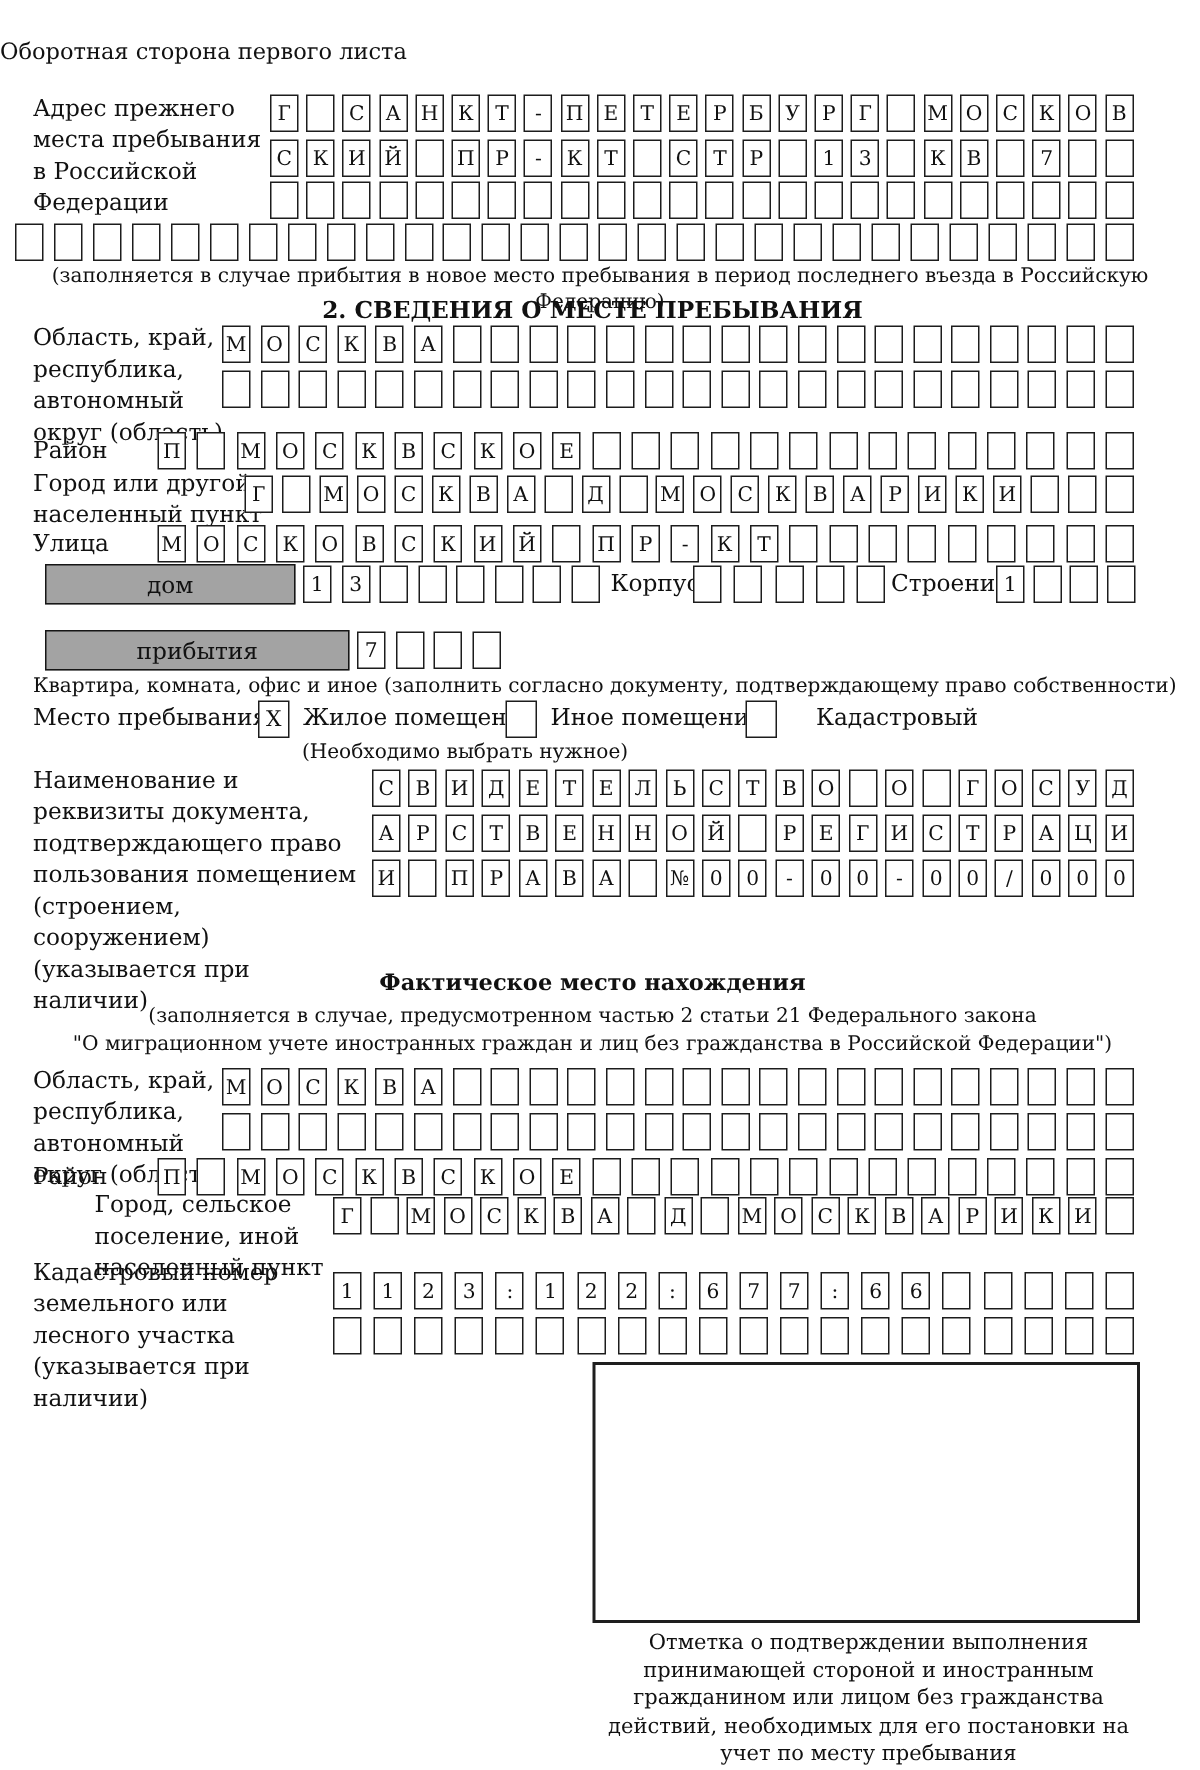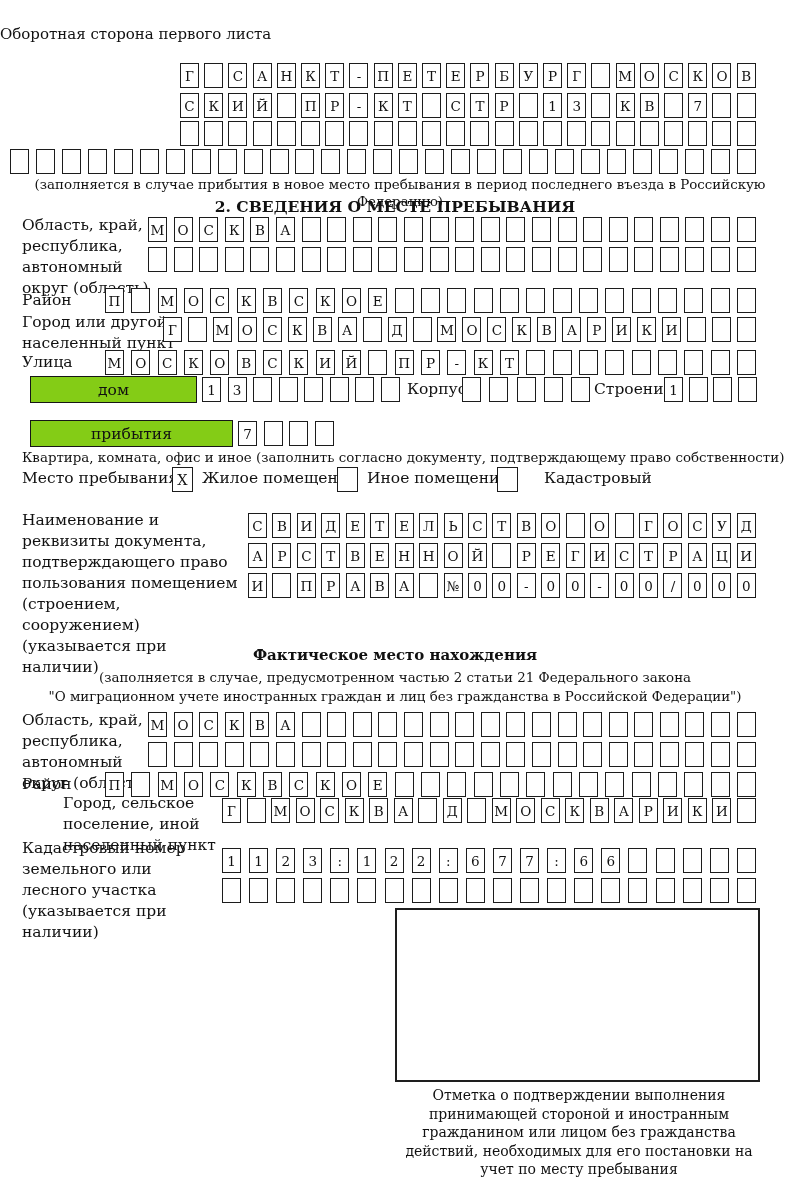--- a/index.html
+++ b/index.html
@@ -6,33 +6,34 @@
   .page{position:relative;width:800px;height:1180px;background:#ffffff;
         font-family:"DejaVu Serif","Liberation Serif",serif;color:#111;overflow:hidden;}
   .lab{position:absolute;font-size:15.5px;line-height:21px;}
   .small{font-size:13.4px;line-height:17px;}
   .ctr{text-align:center;}
   .bold{font-weight:bold;}
   .cells{position:absolute;display:flex;justify-content:space-between;height:25px;}
   .cell{flex:0 0 auto;width:19px;height:25px;border:1.6px solid #1c1c1c;box-sizing:border-box;
         display:flex;align-items:center;justify-content:center;font-size:13.5px;background:#fff;}
   .wide-box{position:absolute;height:27px;border:1.8px solid #161616;box-sizing:border-box;
-        display:flex;align-items:center;justify-content:center;font-size:15.5px;background:#84cc16;}
+        display:flex;align-items:center;justify-content:center;font-size:15.5px;background:#a3a3a3;}
   .chk{position:absolute;width:21px;height:25px;border:1.6px solid #1c1c1c;box-sizing:border-box;
         display:flex;align-items:center;justify-content:center;font-size:14.5px;background:#fff;}
   .stamp-box{position:absolute;left:395px;top:908px;width:365px;height:174px;
         border:2px solid #1e1e1e;box-sizing:border-box;background:#fff;}
 </style>
 </head>
 <body>
 
 <div class="page">
 
   <div class="lab" style="left:0;top:24px;width:758px;text-align:left;font-size:15px;">Оборотная сторона первого листа</div>
 
+  <div class="lab" style="left:22px;top:62px;width:162px;">Адрес прежнего места пребывания в Российской Федерации</div>
   <div class="cells" style="left:180px;top:63px;width:576px;">
       <span class="cell">Г</span>
       <span class="cell"></span>
       <span class="cell">С</span>
       <span class="cell">А</span>
       <span class="cell">Н</span>
       <span class="cell">К</span>
       <span class="cell">Т</span>
       <span class="cell">-</span>
       <span class="cell">П</span>
@@ -315,20 +316,21 @@
     </div>
   <div class="lab small" style="left:22px;top:449px;">Квартира, комната, офис и иное (заполнить согласно документу, подтверждающему право собственности)</div>
 
   <div class="lab" style="left:22px;top:468px;">Место пребывания:</div>
   <span class="chk" style="left:172px;top:467px;">X</span>
   <div class="lab" style="left:202px;top:468px;">Жилое помещение</div>
   <span class="chk" style="left:337px;top:467px;"></span>
   <div class="lab" style="left:367px;top:468px;">Иное помещение</div>
   <span class="chk" style="left:497px;top:467px;"></span>
   <div class="lab" style="left:544px;top:468px;">Кадастровый</div>
+  <div class="lab small ctr" style="left:130px;top:493px;width:360px;">(Необходимо выбрать нужное)</div>
 
   <div class="lab" style="left:22px;top:510px;width:218px;">Наименование и реквизиты документа, подтверждающего право пользования помещением (строением, сооружением) (указывается при наличии)</div>
   <div class="cells" style="left:248px;top:513px;width:508px;">
       <span class="cell">С</span>
       <span class="cell">В</span>
       <span class="cell">И</span>
       <span class="cell">Д</span>
       <span class="cell">Е</span>
       <span class="cell">Т</span>
       <span class="cell">Е</span>

